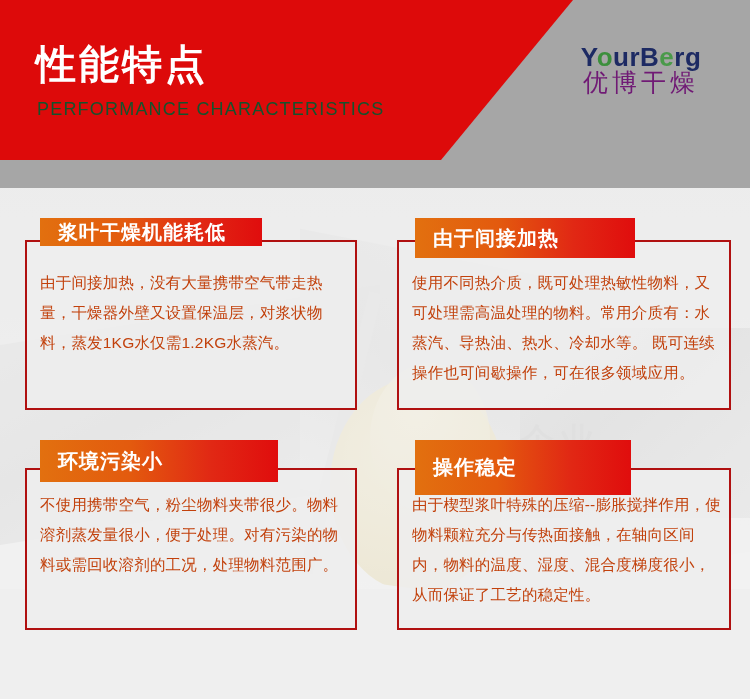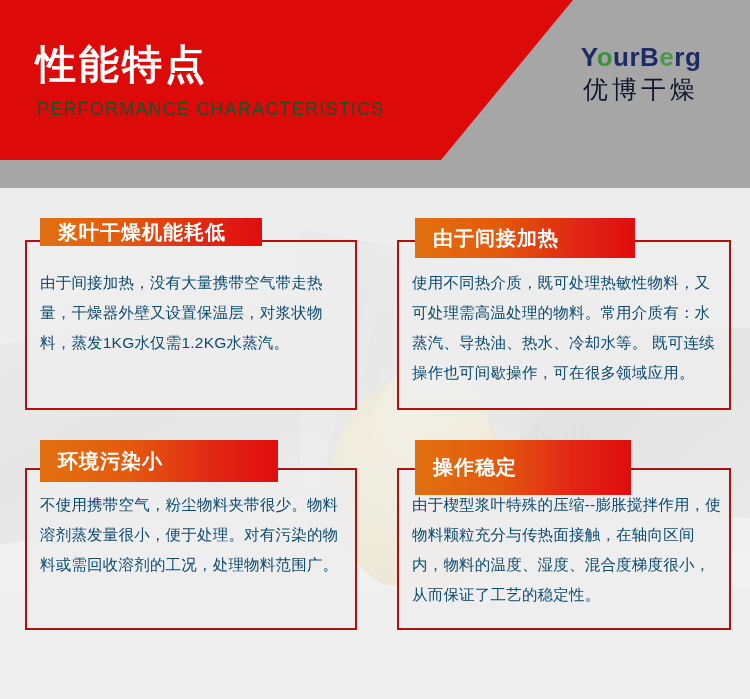--- a/index.html
+++ b/index.html
@@ -50,30 +50,30 @@
   .title-cn{position:absolute;left:36px;top:44px;color:#ffffff;font-size:40px;font-weight:bold;
       letter-spacing:3px;line-height:1;}
   .title-en{position:absolute;left:37px;top:99px;color:#14532d;font-size:18px;
       letter-spacing:1.2px;font-weight:400;}
 
   .logo{position:absolute;right:24px;top:44px;width:170px;text-align:center;}
   .logo-word{font-size:26px;font-weight:bold;letter-spacing:.5px;line-height:1;
       color:#1d2a63;white-space:nowrap;}
   .logo-word .g1{color:#3c8f3c;}
   .logo-word .g2{color:#4a9a4a;}
-  .logo-cn{margin-top:7px;font-size:25px;color:#0f172a;letter-spacing:4px;line-height:1;
+  .logo-cn{font-size:25px;color:#701a75;letter-spacing:4px;line-height:1;
       font-weight:400;}
 
   
   .box{position:absolute;border:2px solid #b01010;background:rgba(238,238,238,.86);}
   .badge{position:absolute;display:flex;align-items:center;
       background:linear-gradient(90deg,#e2700f 0%,#e35a0e 38%,#e12814 72%,#e00d0d 100%);
       color:#fff;font-size:20px;font-weight:bold;letter-spacing:1px;
       padding:0 0 0 18px;box-sizing:border-box;}
-  .body-text{position:absolute;color:#0c4a6e;font-size:15.5px;line-height:30px;
+  .body-text{position:absolute;color:#c2410c;font-size:15.5px;line-height:30px;
       letter-spacing:.2px;white-space:pre-wrap;}
 
   
   #box1{left:25px;  top:240px; width:328px; height:166px;}
   #badge1{left:40px; top:218px; width:222px; height:28px;}
   #text1{left:40px; top:268px; width:305px;}
 
   #box2{left:397px; top:240px; width:330px; height:166px;}
   #badge2{left:415px;top:218px; width:220px; height:40px;}
   #text2{left:412px;top:268px; width:310px;}

